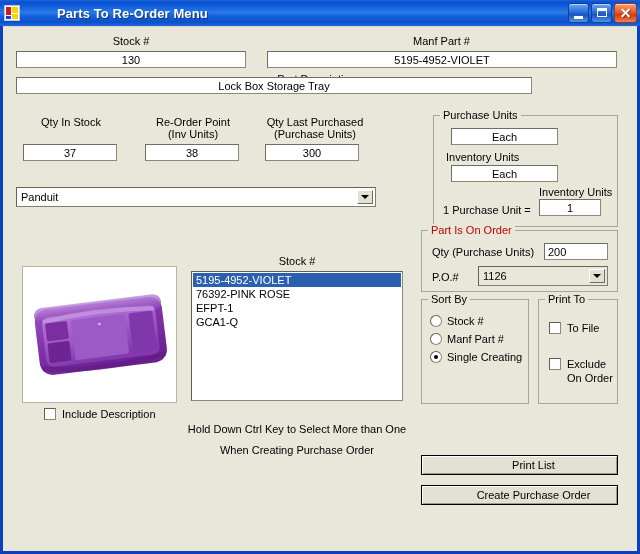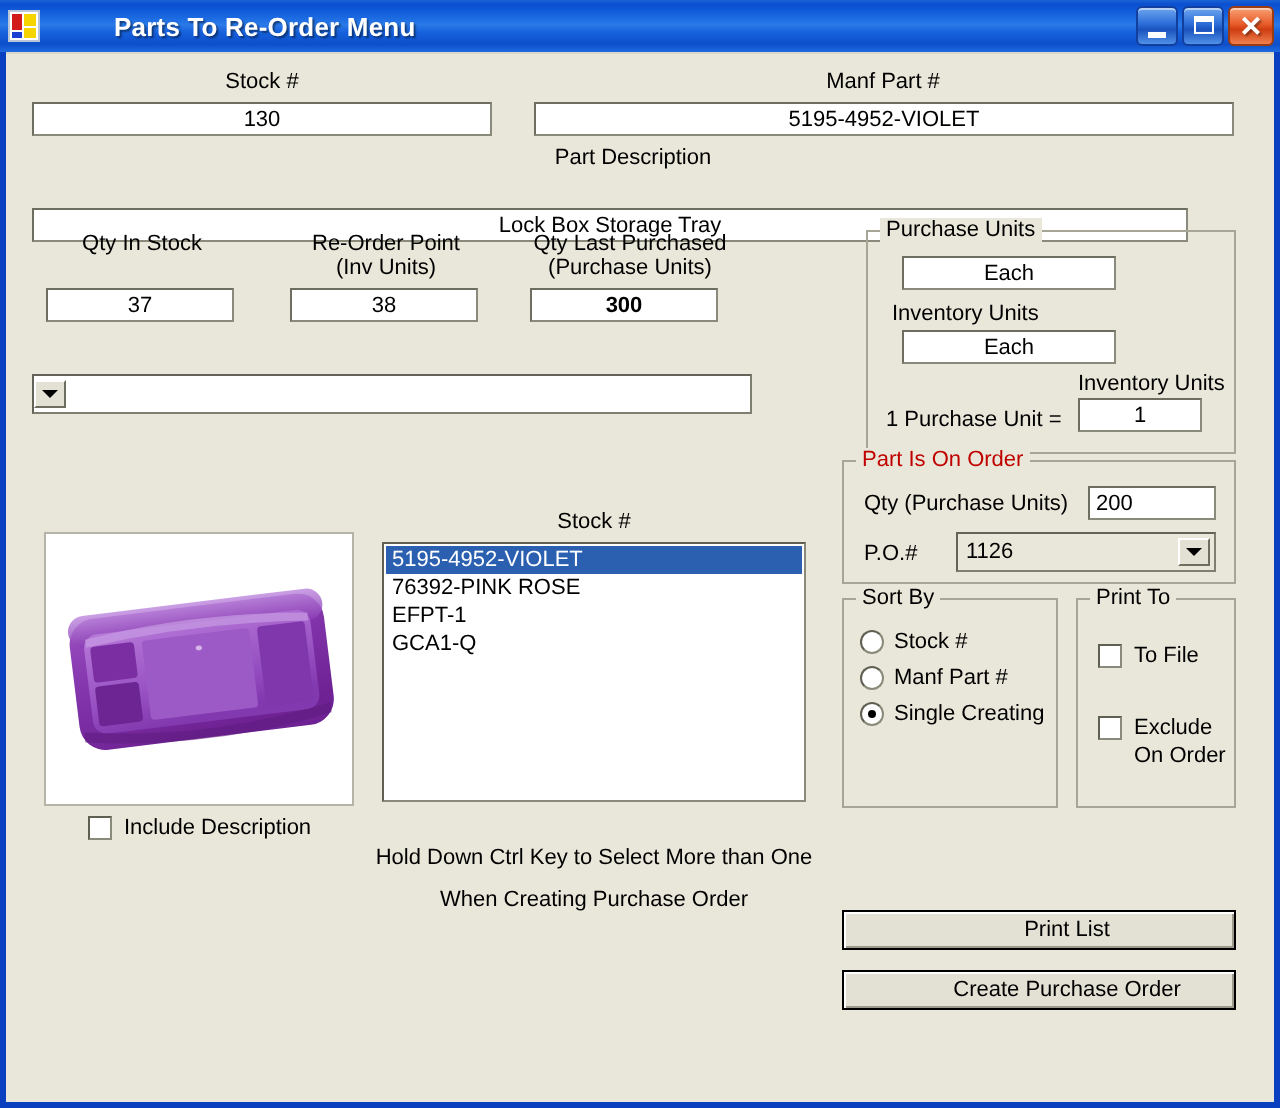--- a/index.html
+++ b/index.html
@@ -343,34 +343,35 @@
 
   <div id="client">
 
     <div class="lbl center" style="left:8px; top:8px; width:240px;">Stock #</div>
     <div class="tb" style="left:13px; top:24px; width:230px; height:17px;">130</div>
 
     <div class="lbl center" style="left:260px; top:8px; width:357px;">Manf Part #</div>
     <div class="tb" style="left:264px; top:24px; width:350px; height:17px;">5195-4952-VIOLET</div>
 
     <div class="lbl center" style="left:13px; top:46px; width:601px;">Part Description</div>
-    <div class="tb" style="left:13px; top:77px; width:578px; height:17px;">Lock Box Storage Tray</div>
+    <div class="tb" style="left:13px; top:50px; width:516px; height:17px;">Lock Box Storage Tray</div>
 
     <div class="lbl center" style="left:16px; top:89px; width:104px;">Qty In Stock</div>
     <div class="tb" style="left:20px; top:117px; width:94px; height:17px;">37</div>
 
     <div class="lbl center" style="left:138px; top:89px; width:104px;">Re-Order Point</div>
     <div class="lbl center" style="left:138px; top:101px; width:104px;">(Inv Units)</div>
     <div class="tb" style="left:142px; top:117px; width:94px; height:17px;">38</div>
 
     <div class="lbl center" style="left:253px; top:89px; width:118px;">Qty Last Purchased</div>
     <div class="lbl center" style="left:253px; top:101px; width:118px;">(Purchase Units)</div>
-    <div class="tb" style="left:262px; top:117px; width:94px; height:17px;font-weight:bold;">300</div>
+    <div class="tb" style="left:262px; top:117px; width:94px; height:17px;">300</div>
 
     <div class="combo" style="left:13px; top:160px; width:360px; height:20px;">
+      <span class="ctext">Panduit</span>
       <span class="carrow"></span>
     </div>
 
     <div class="groupbox" style="left:430px; top:88px; width:185px; height:112px;">
       <span class="gb-title">Purchase Units</span>
       <div class="tb" style="left:17px; top:12px; width:107px; height:17px;">Each</div>
       <div class="lbl" style="left:12px; top:35px;">Inventory Units</div>
       <div class="tb" style="left:17px; top:49px; width:107px; height:17px;">Each</div>
       <div class="lbl" style="left:105px; top:70px;">Inventory  Units</div>
       <div class="lbl" style="left:9px; top:88px;">1 Purchase Unit =</div>

